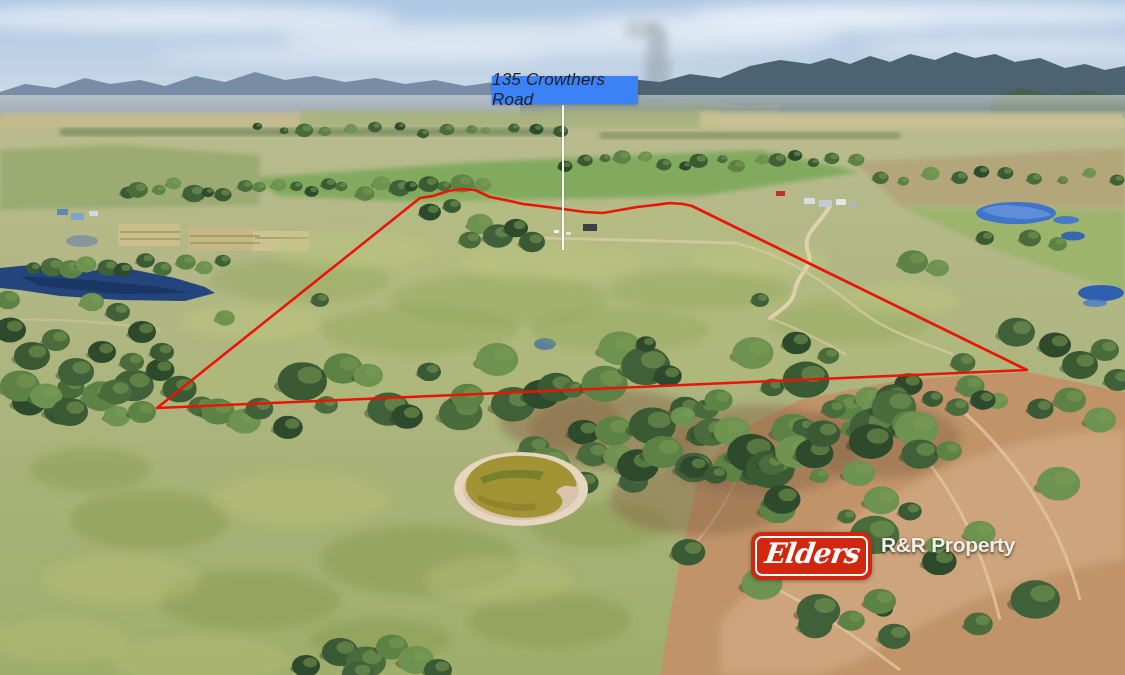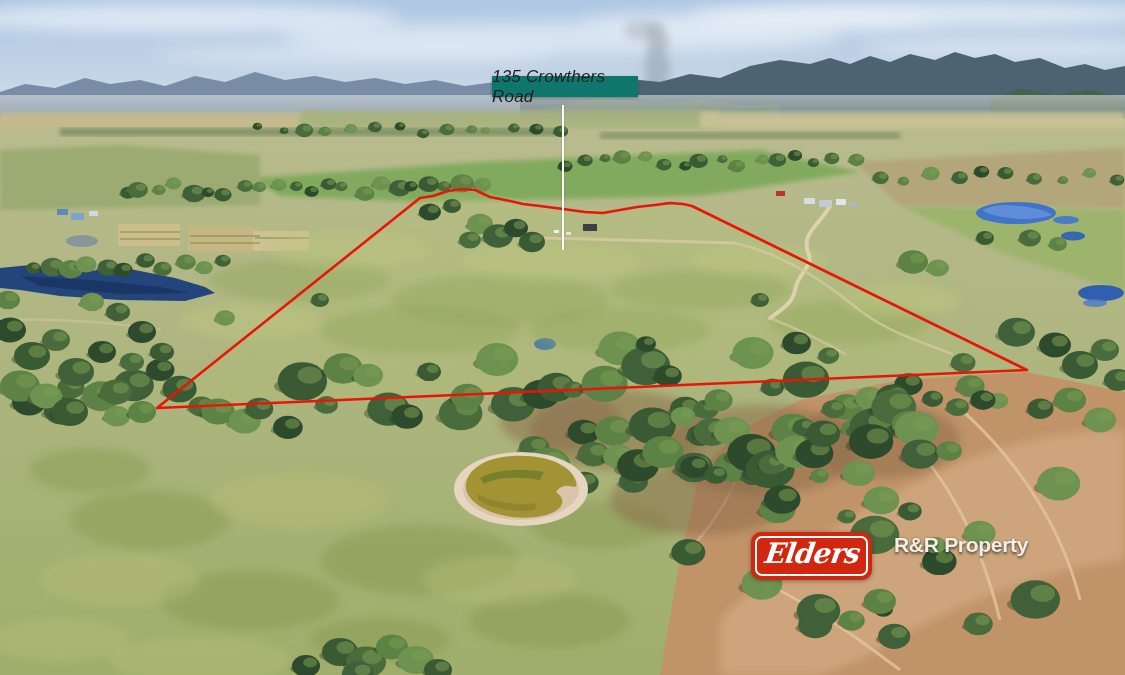--- a/index.html
+++ b/index.html
@@ -1,38 +1,38 @@
 <!DOCTYPE html>
 <html><head>
 <meta charset="utf-8">
 <style>
   html,body{margin:0;padding:0;background:#000;}
   #stage{position:relative;width:1125px;height:675px;overflow:hidden;
          font-family:"Liberation Sans",sans-serif;}
   #scene{position:absolute;left:0;top:0;width:1125px;height:675px;display:block;}
 
   
-  .addr-label{position:absolute;left:492px;top:76px;width:146px;height:21px;
-    background:#0f766e;display:flex;align-items:center;justify-content:center;
+  .addr-label{position:absolute;left:492px;top:76px;width:146px;height:28px;
+    background:#3b82f6;display:flex;align-items:center;justify-content:center;
     font-style:italic;font-size:17px;color:#1f1f1f;letter-spacing:.2px;
     box-shadow:0 1px 3px rgba(0,0,0,.28);z-index:5;}
   .leader{position:absolute;width:2px;background:#ffffff;z-index:4;
     box-shadow:0 0 2px rgba(0,0,0,.2);}
 
   
   .brand{position:absolute;left:751px;top:532px;display:flex;align-items:flex-start;z-index:6;}
   .elders-box{position:relative;width:121px;height:48px;background:#d2270f;
     border-radius:10px;box-shadow:0 1px 4px rgba(0,0,0,.35);flex:0 0 auto;}
   .elders-inner{position:absolute;left:4px;top:4px;right:4px;bottom:4px;
     border:2.5px solid #ffffff;border-radius:7px;
     display:flex;align-items:center;justify-content:center;}
   .elders-script{font-family:"DejaVu Serif",serif;font-style:italic;font-weight:bold;
     font-size:28px;color:#ffffff;transform:skewX(-8deg) translateY(-2px);
     letter-spacing:-1px;line-height:1;}
-  .agency{margin-left:22px;padding-top:2px;color:#f1efe8;font-weight:bold;
+  .agency{margin-left:9px;padding-top:2px;color:#f1efe8;font-weight:bold;
     font-size:21px;line-height:22px;letter-spacing:-.3px;
     text-shadow:0 2px 3px rgba(0,0,0,.55),0 0 2px rgba(0,0,0,.35);white-space:nowrap;}
 </style>
 </head>
 <body>
 
 <div id="stage">
 
   <svg id="scene" viewBox="0 0 1125 675" xmlns="http://www.w3.org/2000/svg">
     <defs>

